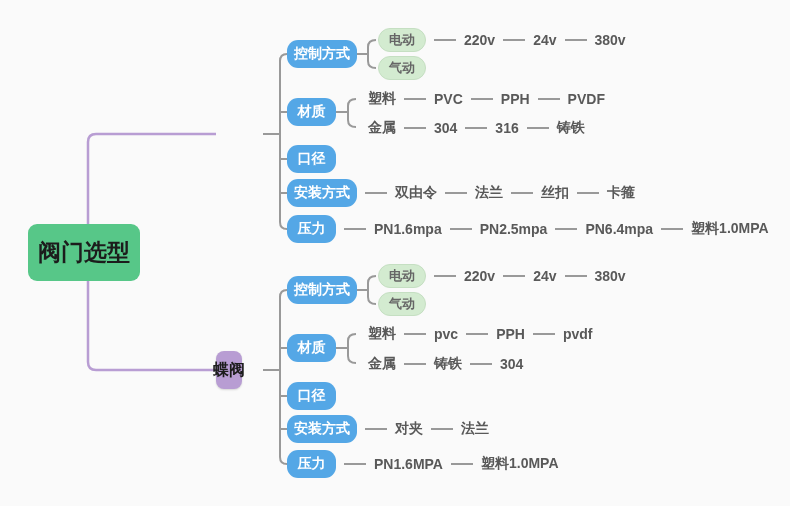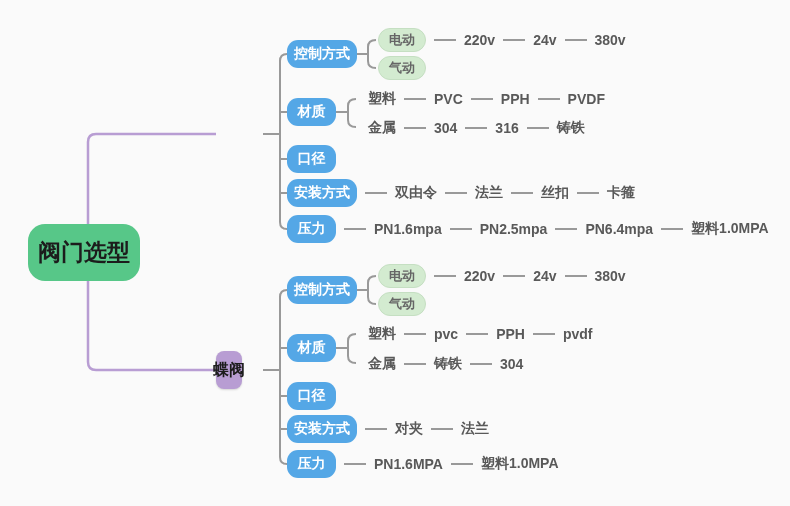--- a/index.html
+++ b/index.html
@@ -26,21 +26,21 @@
     display: flex; align-items: center; justify-content: center;
     box-sizing: border-box;
     font-weight: bold;
     cursor: default;
     white-space: nowrap;
   }
   .root-node {
     background: var(--root-bg, #57c788);
     color: #1c1c1c;
     font-size: 23px;
-    border-radius: 17px;
+    border-radius: 9px;
   }
   .branch-node {
     background: var(--branch-bg, #b89dd3);
     color: #1c1c1c;
     font-size: 16px;
     border-radius: 8px;
     box-shadow: 0 1px 2px rgba(0,0,0,0.15);
   }
   .topic-node {
     background: var(--topic-bg, #54a7e6);

